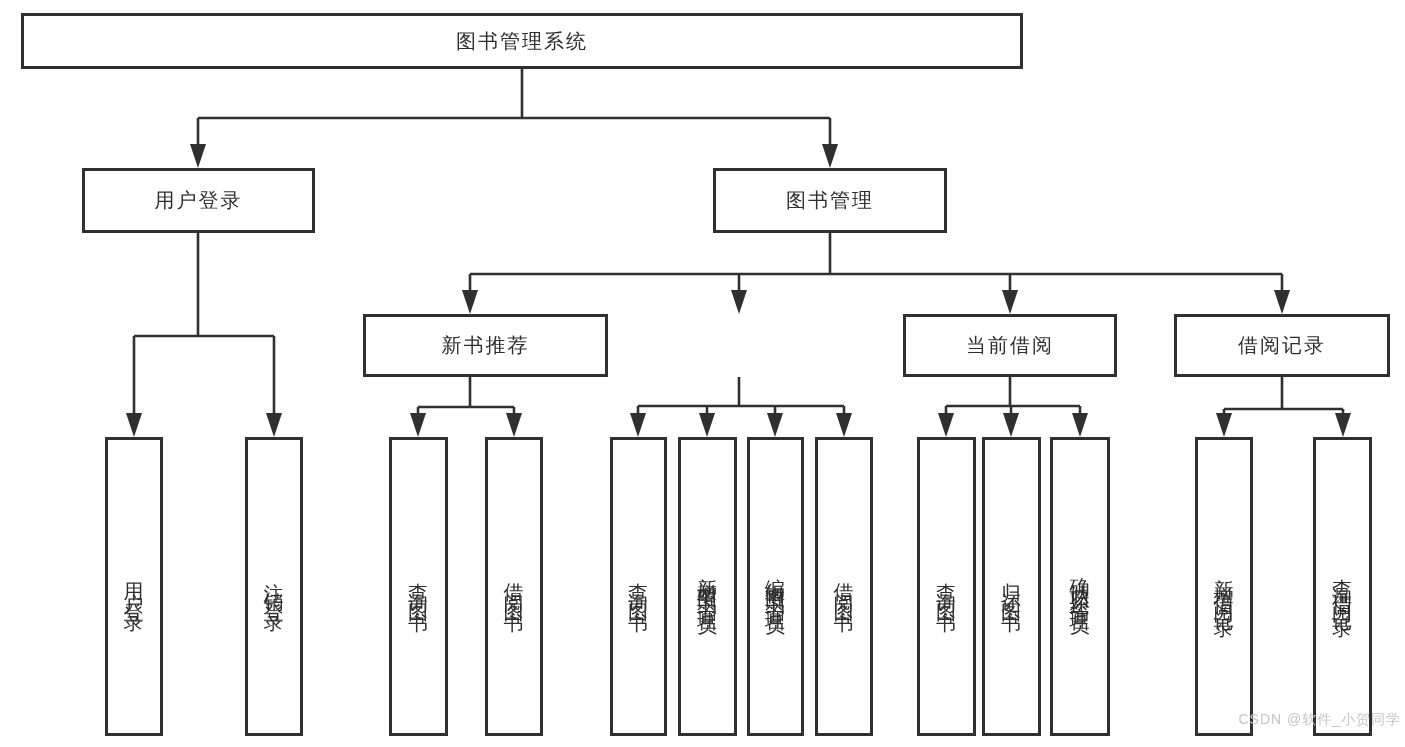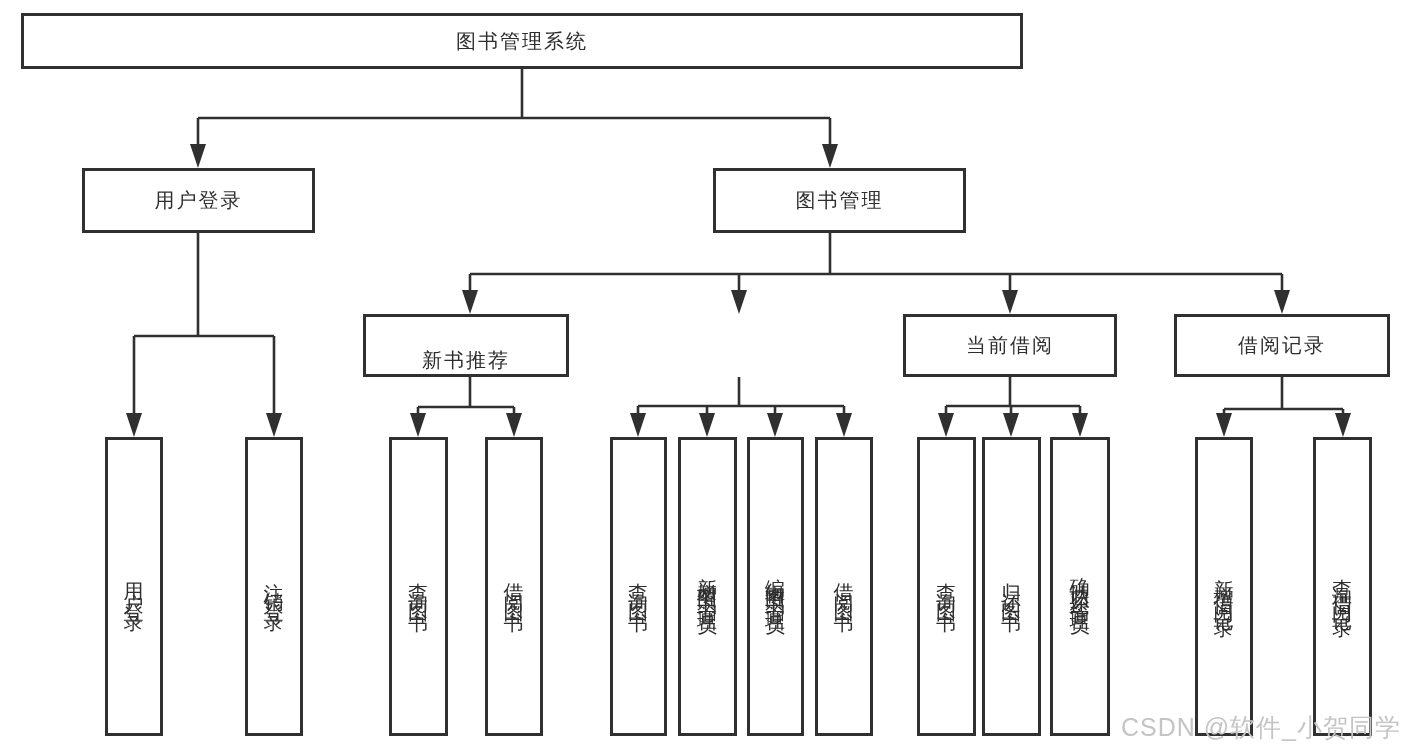--- a/index.html
+++ b/index.html
@@ -34,21 +34,21 @@
     font-size:20px;
     line-height:1;
     white-space:nowrap;
   }
   .ls4  span{letter-spacing:10px;}
   .ls6  span{letter-spacing:8px;}
   .lsL  span{letter-spacing:5.5px;}
   .watermark{
     position:absolute;
     right:4px;top:711px;
-    font-size:25px;
+    font-size:14px;
     color:var(--watermark);
     letter-spacing:1px;
     white-space:nowrap;
     z-index:5;
   }
 </style>
 </head>
 <body>
 
 <div class="canvas">
@@ -103,25 +103,25 @@
     </g>
   </svg>
 
   <div class="node hnode" style="left:21px;top:13px;width:1002px;height:56px;text-align:right;">
     <span>图书管理系统</span>
   </div>
 
   <div class="node hnode" style="left:82px;top:168px;width:233px;height:65px;">
     <span>用户登录</span>
   </div>
-  <div class="node hnode" style="left:713px;top:168px;width:253px;height:65px;">
+  <div class="node hnode" style="left:713px;top:168px;width:234px;height:65px;">
     <span>图书管理</span>
   </div>
 
-  <div class="node hnode" style="left:363px;top:314px;width:206px;height:63px;align-items:flex-end;">
+  <div class="node hnode" style="left:363px;top:314px;width:245px;height:63px;">
     <span>新书推荐</span>
   </div>
   <div class="node hnode" style="left:903px;top:314px;width:214px;height:63px;justify-content:center;">
     <span>当前借阅</span>
   </div>
   <div class="node hnode" style="left:1174px;top:314px;width:216px;height:63px;">
     <span>借阅记录</span>
   </div>
 
   <div class="node vnode ls4" style="left:105px;top:437px;width:58px;height:299px;">

